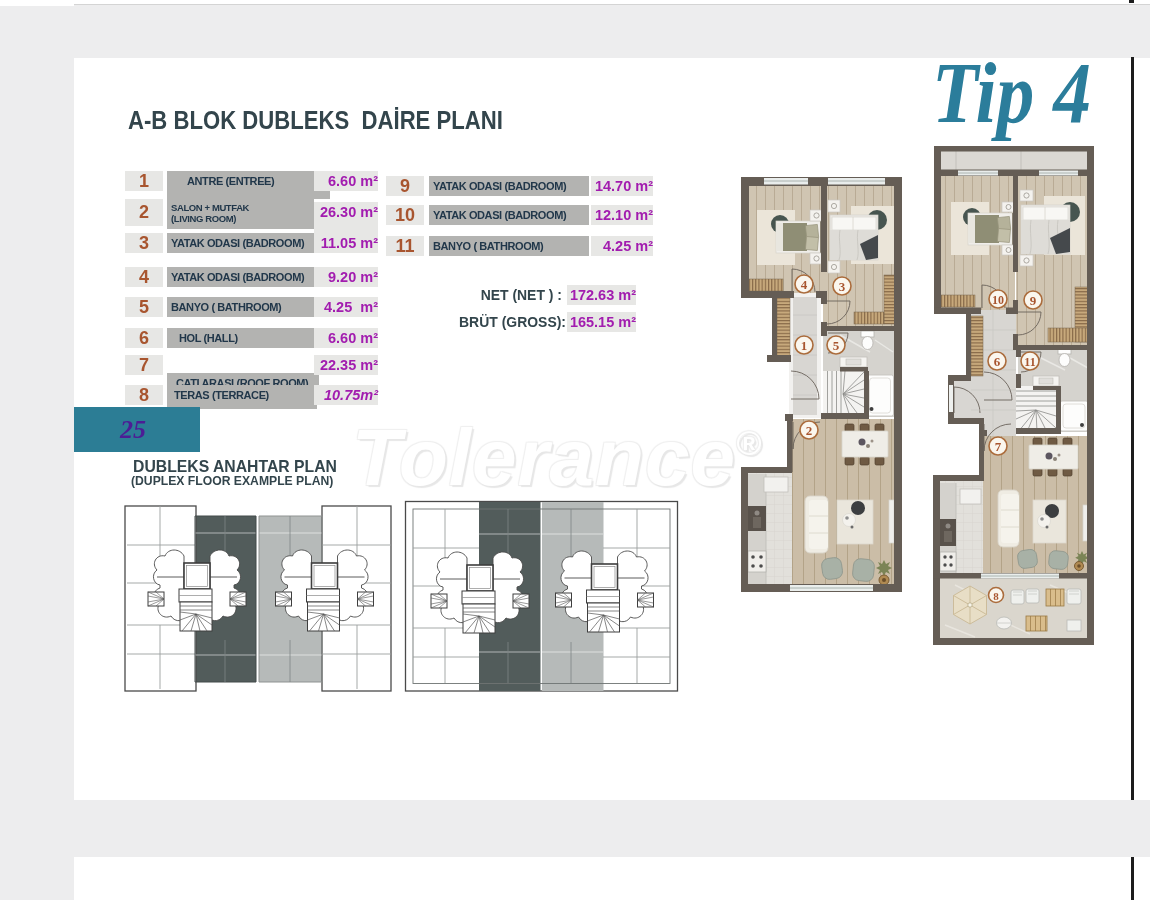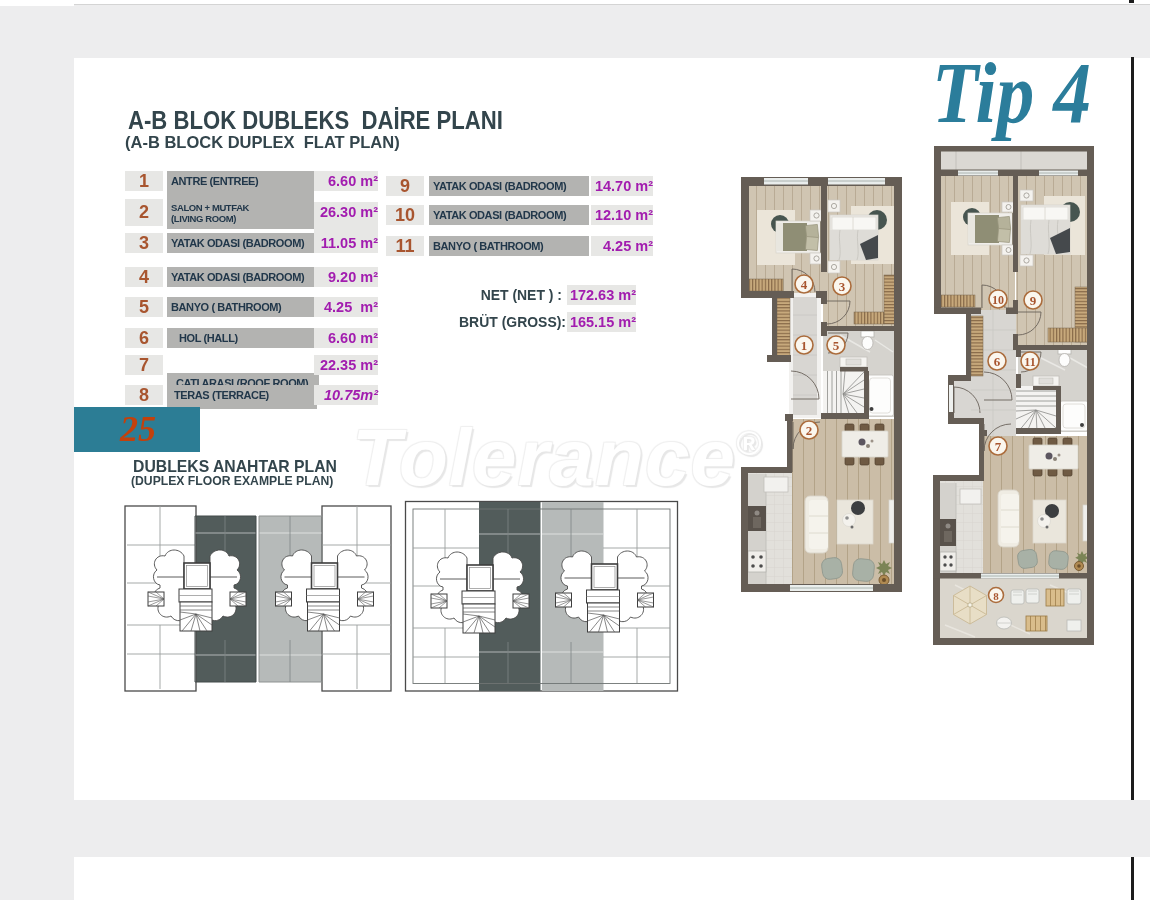--- a/index.html
+++ b/index.html
@@ -21,24 +21,23 @@
   <div class="abs" style="left:0;top:800px;width:1150px;height:57px;background:#ededee;"></div>
 
   <div class="abs" style="left:1131px;top:57px;width:2.5px;height:743px;background:#1d1d1d;"></div>
   <div class="abs" style="left:1131px;top:857px;width:2.5px;height:43px;background:#1d1d1d;"></div>
   <div class="abs" style="left:1129px;top:0;width:5px;height:3px;background:#1d1d1d;"></div>
 
   <div class="abs" style="left:352px;top:412px;width:470px;font-weight:bold;font-style:italic;font-size:80px;color:#ffffff;text-shadow:2px 2px 1px #e7e7e7,-1px -1px 1px #f0f0f0,1px -1px 1px #ededed,-1px 1px 1px #ededed;letter-spacing:1px;">Tolerance<span style="font-size:34px;vertical-align:30px;letter-spacing:0;">®</span></div>
 
   <div class="abs" style="left:128px;top:106px;width:500px;font-weight:bold;font-size:25px;color:#33454c;letter-spacing:0px;transform:scaleX(0.885);transform-origin:0 0;">A-B BLOK DUBLEKS&nbsp; DAİRE PLANI</div>
 
-  <div class="abs" style="left:125px;top:133px;width:400px;font-weight:bold;font-size:16.5px;color:#33454c;">(A-B BLOCK DUPLEX&nbsp; FLAT PLAN)</div>
 
   <div class="numbox" style="left:125px;top:171px;width:38px;height:20px;line-height:20px;">1</div>
-  <div class="lblbox" style="left:167px;top:171px;width:143px;height:28px;line-height:20px;padding-left:4px;">ANTRE (ENTREE)</div>
+  <div class="lblbox" style="left:167px;top:171px;width:143px;height:28px;line-height:20px;padding-left:20px;">ANTRE (ENTREE)</div>
   <div class="areabox" style="left:314px;top:171px;width:64px;height:20px;line-height:20px;">6.60 m²</div>
 
   <div class="numbox" style="left:125px;top:199px;width:38px;height:27px;line-height:27px;">2</div>
   <div class="lblbox" style="left:167px;top:199px;width:143px;height:27px;font-size:9.5px;line-height:11px;padding-left:4px;padding-top:3px;">SALON + MUTFAK<br>(LIVING ROOM)</div>
   <div class="areabox" style="left:314px;top:202px;width:64px;height:36px;line-height:20px;">26.30 m²</div>
 
   <div class="numbox" style="left:125px;top:233px;width:38px;height:20px;line-height:20px;">3</div>
   <div class="lblbox" style="left:167px;top:233px;width:143px;height:20px;line-height:20px;padding-left:4px;">YATAK ODASI (BADROOM)</div>
   <div class="areabox" style="left:314px;top:233px;width:64px;height:20px;line-height:20px;">11.05 m²</div>
 
@@ -78,21 +77,21 @@
 
   <div class="areabox" style="left:567px;top:285px;width:69px;height:20px;line-height:20px;font-size:14.5px;white-space:nowrap;">172.63 m²</div>
 
   <div class="abs" style="left:400px;top:313px;width:166px;text-align:right;font-weight:bold;font-size:15px;color:#33454c;transform:scaleX(0.93);transform-origin:100% 0;">BRÜT (GROSS):</div>
 
   <div class="areabox" style="left:567px;top:312px;width:69px;height:20px;line-height:20px;font-size:14.5px;white-space:nowrap;">165.15 m²</div>
 
   <div class="abs" style="left:932px;top:43px;width:260px;font-family:'Liberation Serif',serif;font-style:italic;font-weight:bold;font-size:86px;color:#2b7d9b;transform:scaleX(0.88);transform-origin:0 0;">Tip 4</div>
 
   <div class="abs" style="left:74px;top:407px;width:126px;height:45px;background:#2c7d95;"></div>
-  <div class="abs" style="left:120px;top:407px;width:80px;height:45px;line-height:45px;font-family:'Liberation Serif',serif;font-style:italic;font-weight:bold;font-size:36px;color:#c2410c;">25</div>
+  <div class="abs" style="left:120px;top:407px;width:80px;height:45px;line-height:45px;font-family:'Liberation Serif',serif;font-style:italic;font-weight:bold;font-size:26px;color:#4c1d95;">25</div>
 
   <div class="abs" style="left:133px;top:457px;width:300px;font-weight:bold;font-size:16.5px;color:#33454c;transform:scaleX(0.955);transform-origin:0 0;">DUBLEKS ANAHTAR PLAN</div>
 
   <div class="abs" style="left:131px;top:474px;width:300px;font-weight:bold;font-size:12.7px;color:#33454c;transform:scaleX(0.96);transform-origin:0 0;">(DUPLEX FLOOR EXAMPLE PLAN)</div>
 
   <svg class="abs" style="left:0;top:0;" width="1150" height="900" viewBox="0 0 1150 900">
     <defs>
       <pattern id="woodbed" width="9" height="40" patternUnits="userSpaceOnUse">
         <rect width="9" height="40" fill="#d0c5b2"></rect>
         <line x1="0.5" y1="0" x2="0.5" y2="40" stroke="#b9ab95" stroke-width="1"></line>

